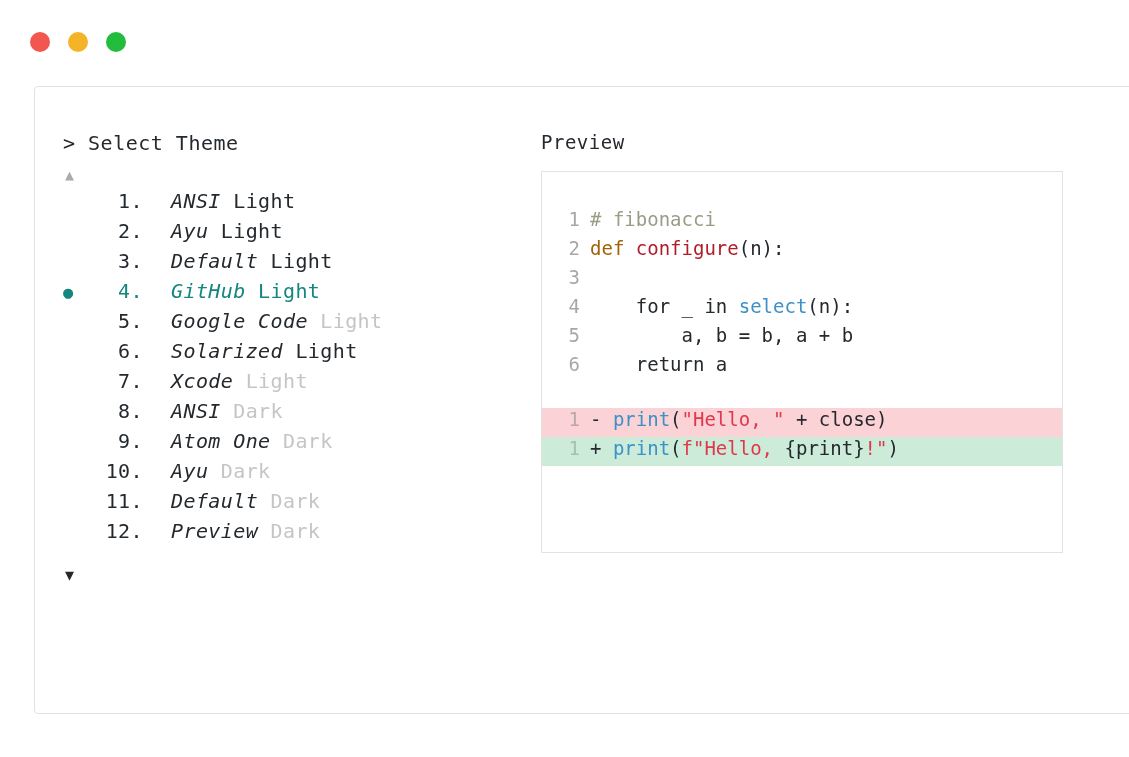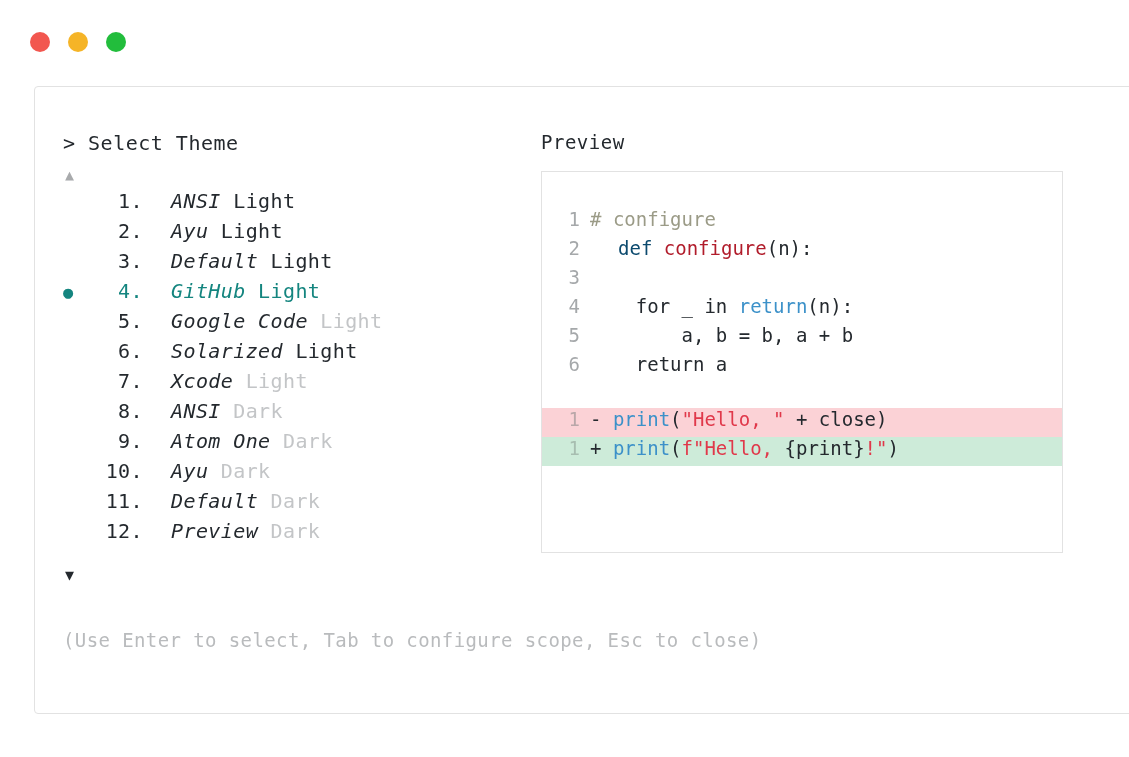--- a/index.html
+++ b/index.html
@@ -172,21 +172,21 @@
     flex: 0 0 20px;
     text-align: right;
     color: #B9A7A9;
     margin-right: 10px;
   }
   .diff-add .diff-ln { color: #A7BDB0; }
   .diff-sign { color: #24292E; }
 
   
   .tok-comment  { color: #9B9B87; }
-  .tok-keyword  { color: #0c4a6e; margin-left: 28px; }
+  .tok-keyword  { color: #a16207; }
   .tok-func     { color: #B11C2B; }
   .tok-builtin  { color: #3C91C9; }
   .tok-number   { color: #17857F; }
   .tok-string   { color: #E0384A; }
   .tok-plain    { color: #24292E; }
 
   
   .hint {
     position: absolute;
     left: 28px;
@@ -226,31 +226,30 @@
           <li class="theme-item"><span class="bullet-cell"> </span><span class="num-cell">11.</span><span class="name-cell">Default</span><span class="variant-cell variant-dim"> Dark</span></li>
           <li class="theme-item"><span class="bullet-cell"> </span><span class="num-cell">12.</span><span class="name-cell">Preview</span><span class="variant-cell variant-dim"> Dark</span></li>
         </ul>
       <div class="scroll-arrow down">▼</div>
     </div>
 
     <div class="right-col">
       <div class="preview-label">Preview</div>
       <div class="preview-box">
         <div id="code-block">
-            <div class="code-line"><span class="ln">1</span><span class="code-text"><span class="tok-comment"># configure</span></span></div>
+            <div class="code-line"><span class="ln">1</span><span class="code-text"><span class="tok-comment"># fibonacci</span></span></div>
             <div class="code-line"><span class="ln">2</span><span class="code-text"><span class="tok-keyword">def </span><span class="tok-func">configure</span><span class="tok-plain">(n):</span></span></div>
             <div class="code-line"><span class="ln">3</span></div>
-            <div class="code-line"><span class="ln">4</span><span class="code-text"><span class="tok-plain">    for _ in </span><span class="tok-builtin">return</span><span class="tok-plain">(n):</span></span></div>
+            <div class="code-line"><span class="ln">4</span><span class="code-text"><span class="tok-plain">    for _ in </span><span class="tok-builtin">select</span><span class="tok-plain">(n):</span></span></div>
             <div class="code-line"><span class="ln">5</span><span class="code-text"><span class="tok-plain">        a, b = b, a + b</span></span></div>
             <div class="code-line"><span class="ln">6</span><span class="code-text"><span class="tok-plain">    return a</span></span></div>
           </div>
         <div class="blank-line"></div>
         <div id="diff-block">
             <div class="diff-line diff-del"><span class="diff-ln">1</span><span class="diff-sign">- </span><span><span class="tok-builtin">print</span><span class="tok-plain">(</span><span class="tok-string">"Hello, "</span><span class="tok-plain"> + close)</span></span></div>
             <div class="diff-line diff-add"><span class="diff-ln">1</span><span class="diff-sign">+ </span><span><span class="tok-builtin">print</span><span class="tok-plain">(</span><span class="tok-string">f"Hello, </span><span class="tok-plain">{print}</span><span class="tok-string">!"</span><span class="tok-plain">)</span></span></div>
           </div>
       </div>
     </div>
 
-    <div class="hint">(Use Enter to select, Tab to configure scope, Esc to close)</div>
 
   </div>
 </div>
 
 </body></html>

